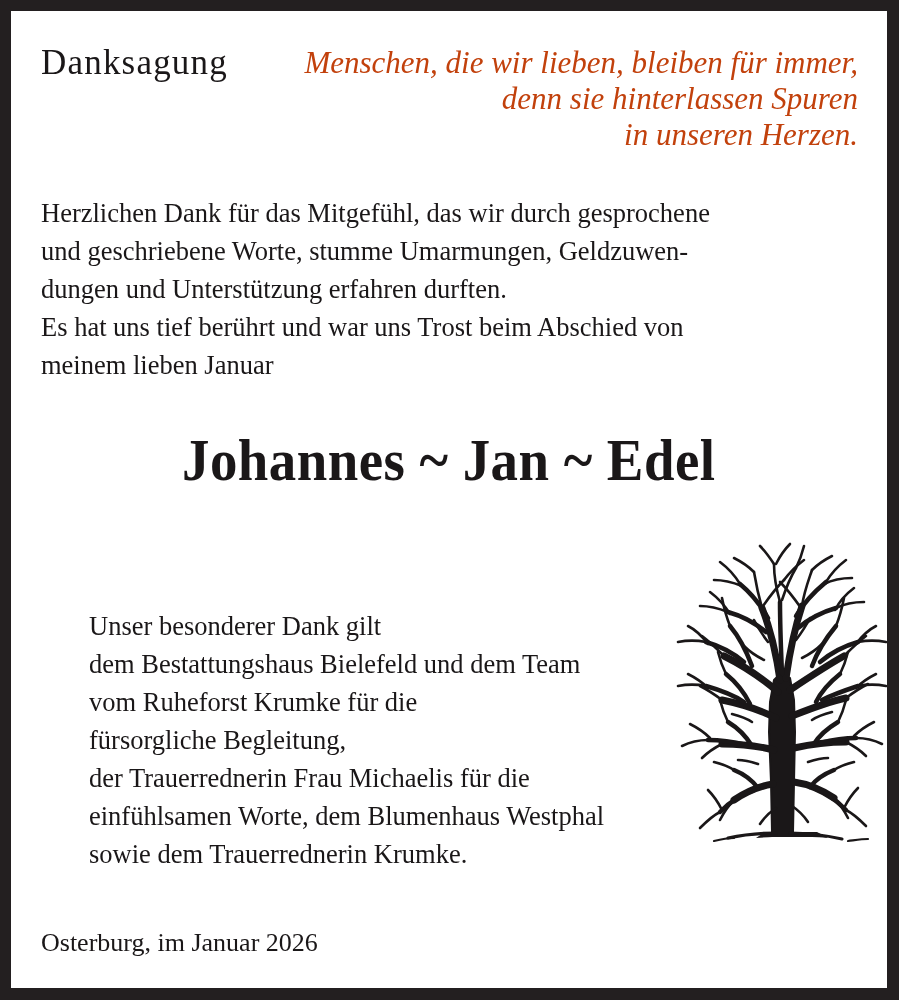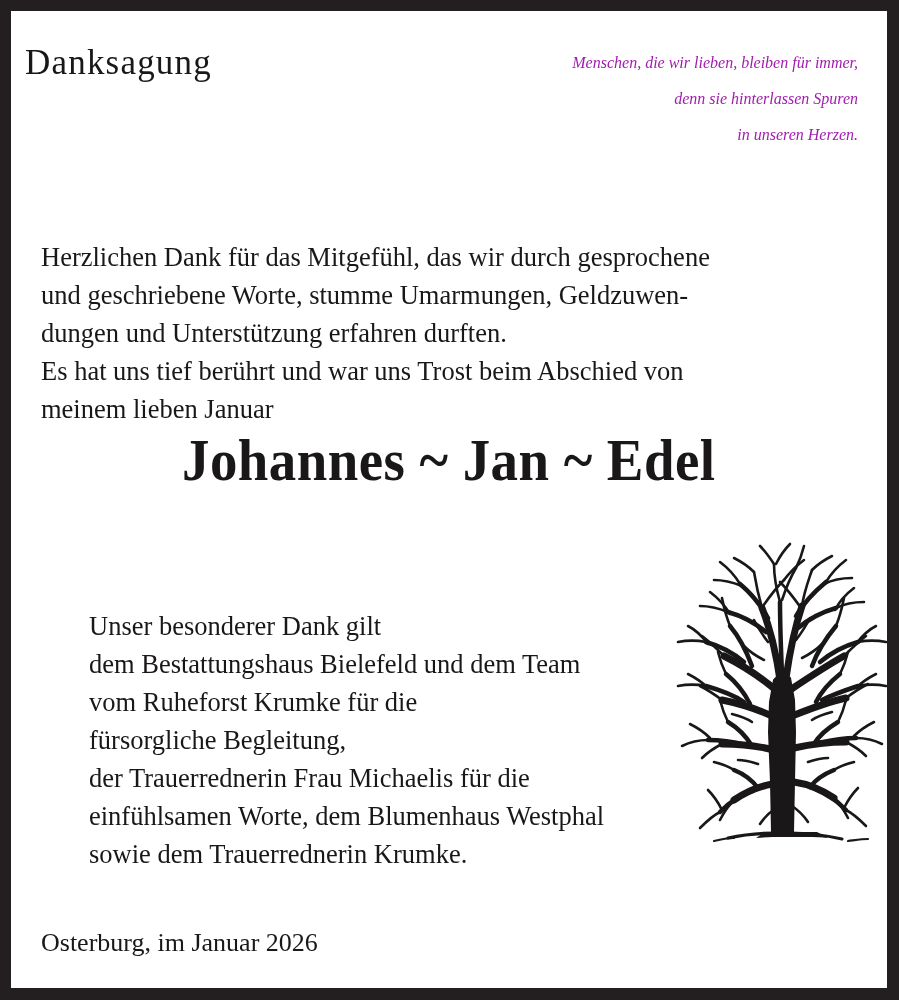--- a/index.html
+++ b/index.html
@@ -36,51 +36,50 @@
   
   .header {
     position: absolute;
     left: 0;
     top: 0;
     width: 100%;
     height: 160px;
   }
   .title {
     position: absolute;
-    left: 14px;
+    left: 30px;
     top: 32px;
     font-size: 35px;
     letter-spacing: 1.2px;
     color: #1a1718;
     font-weight: 400;
     white-space: nowrap;
   }
   .quote {
     position: absolute;
     right: 29px;
     top: 34px;
     width: 560px;
     text-align: right;
     font-style: italic;
-    font-size: 16px;
+    font-size: 31px;
     line-height: 36px;
-    color: #a21caf;
+    color: #c2410c;
   }
   .quote .qline { display: block; white-space: nowrap; }
 
   
   .para-top {
     position: absolute;
     left: 30px;
     top: 183px;
     width: 845px;
     font-size: 26.5px;
     line-height: 38px;
     color: #1a1718;
-    margin-top: 44px;
   }
   .para-top .line { display: block; white-space: nowrap; }
 
   
   .name-block {
     position: absolute;
     left: 0;
     top: 415px;
     width: 100%;
     text-align: center;

